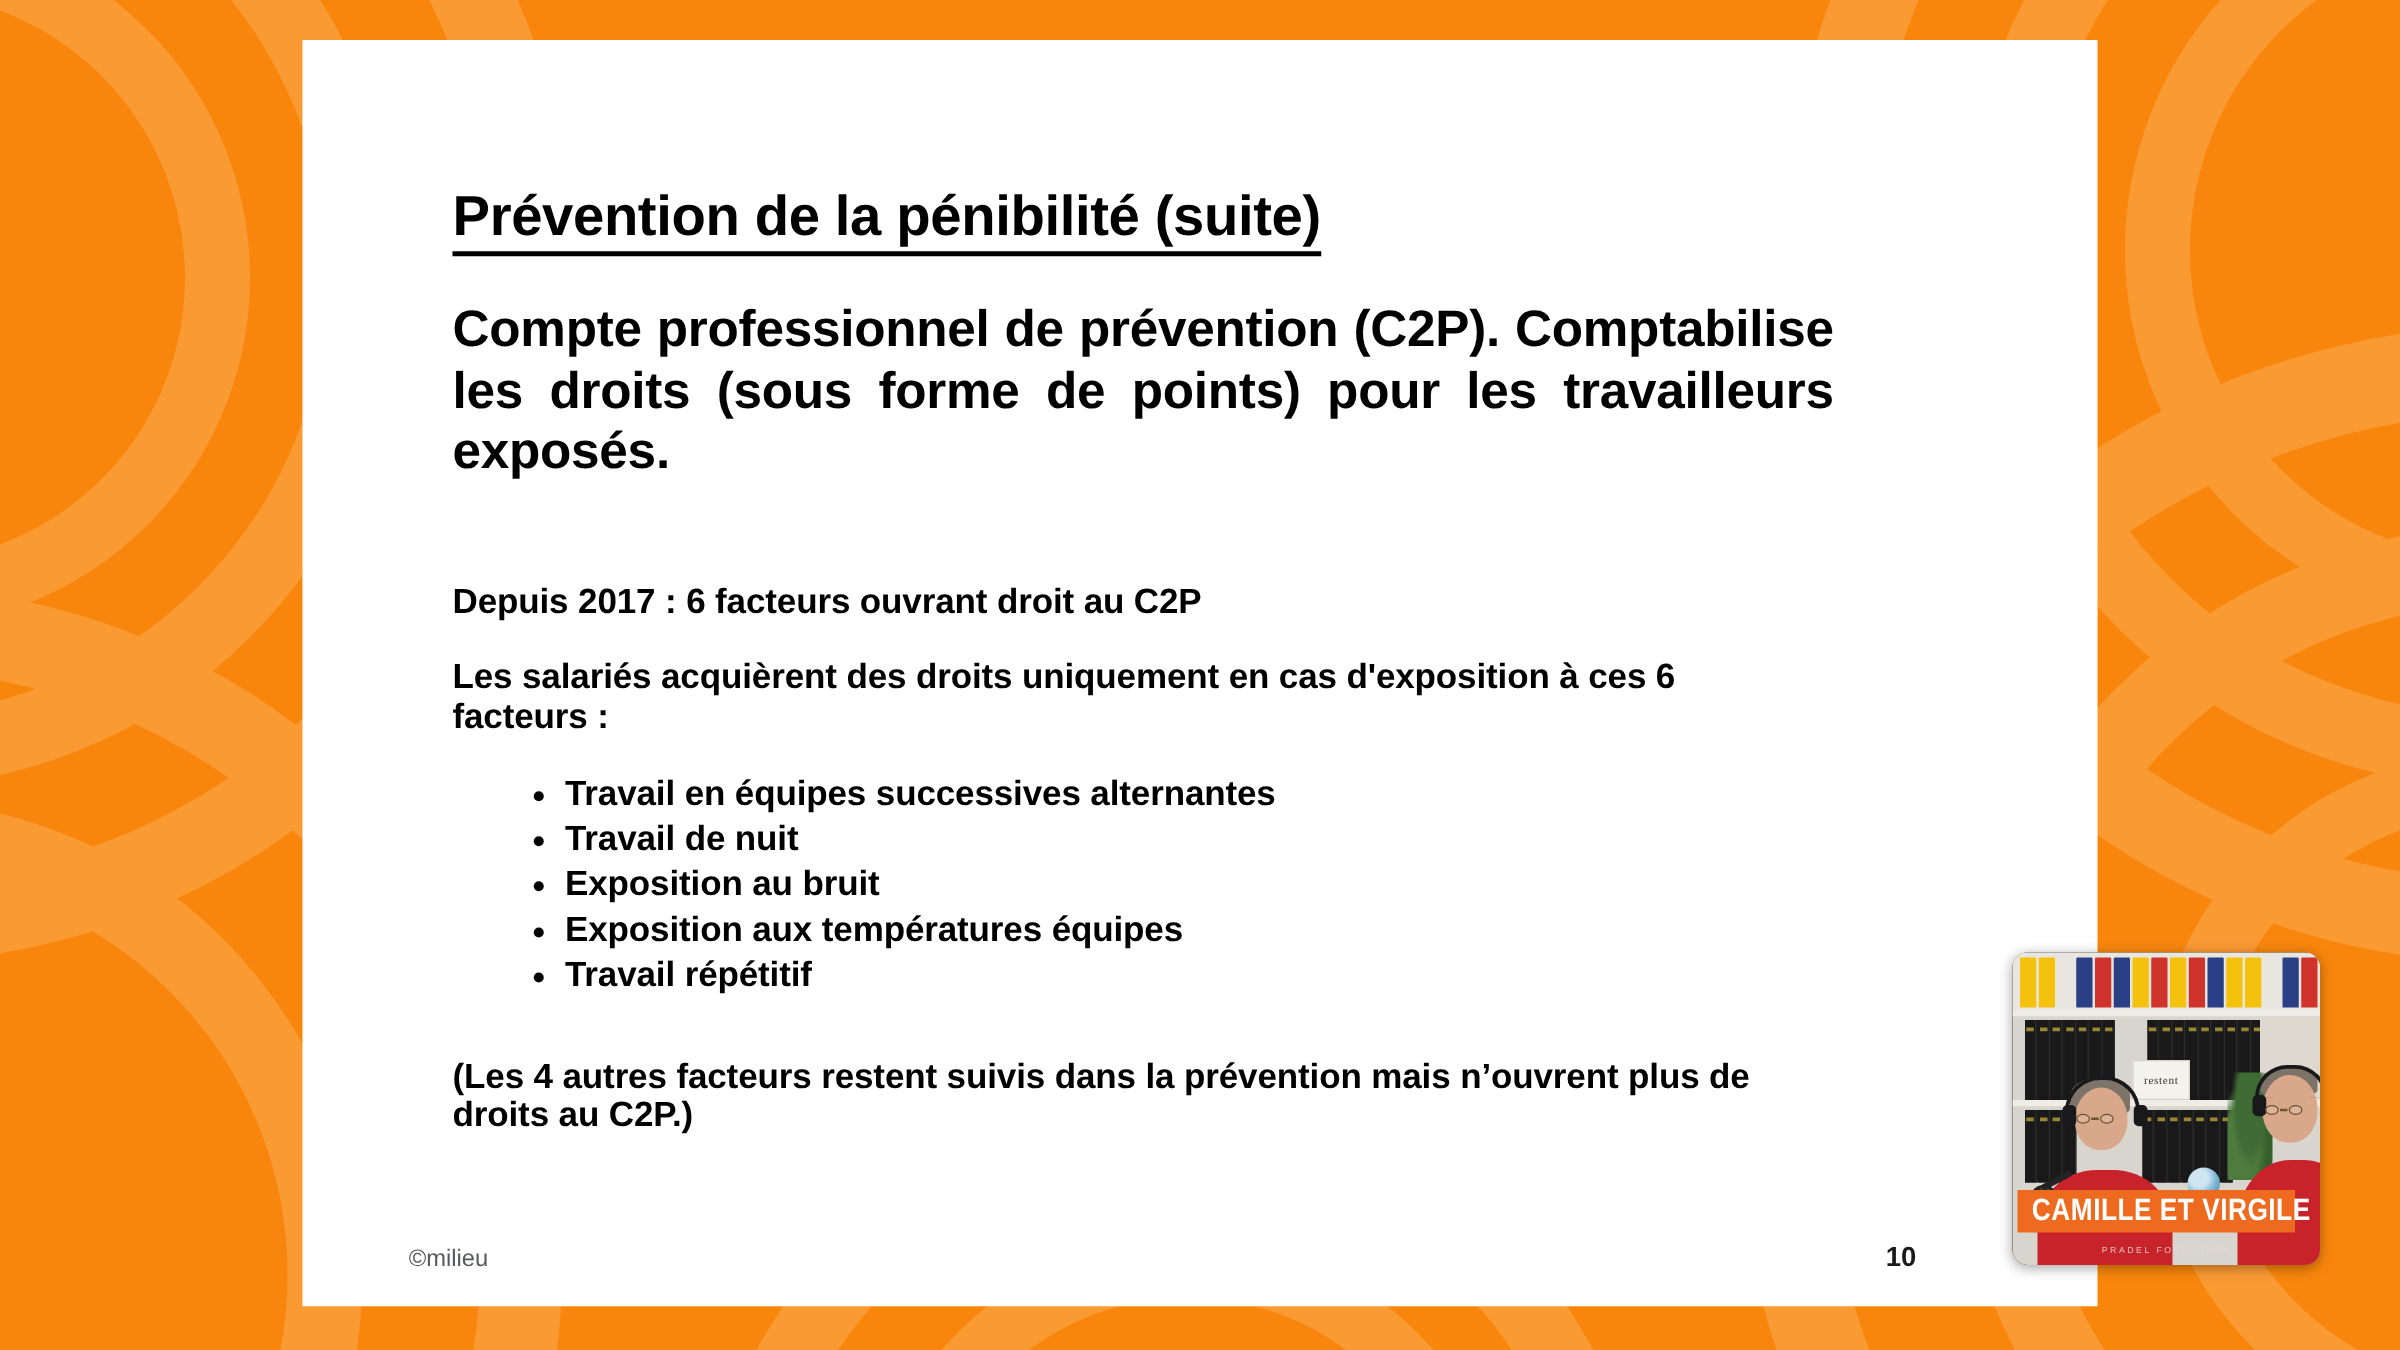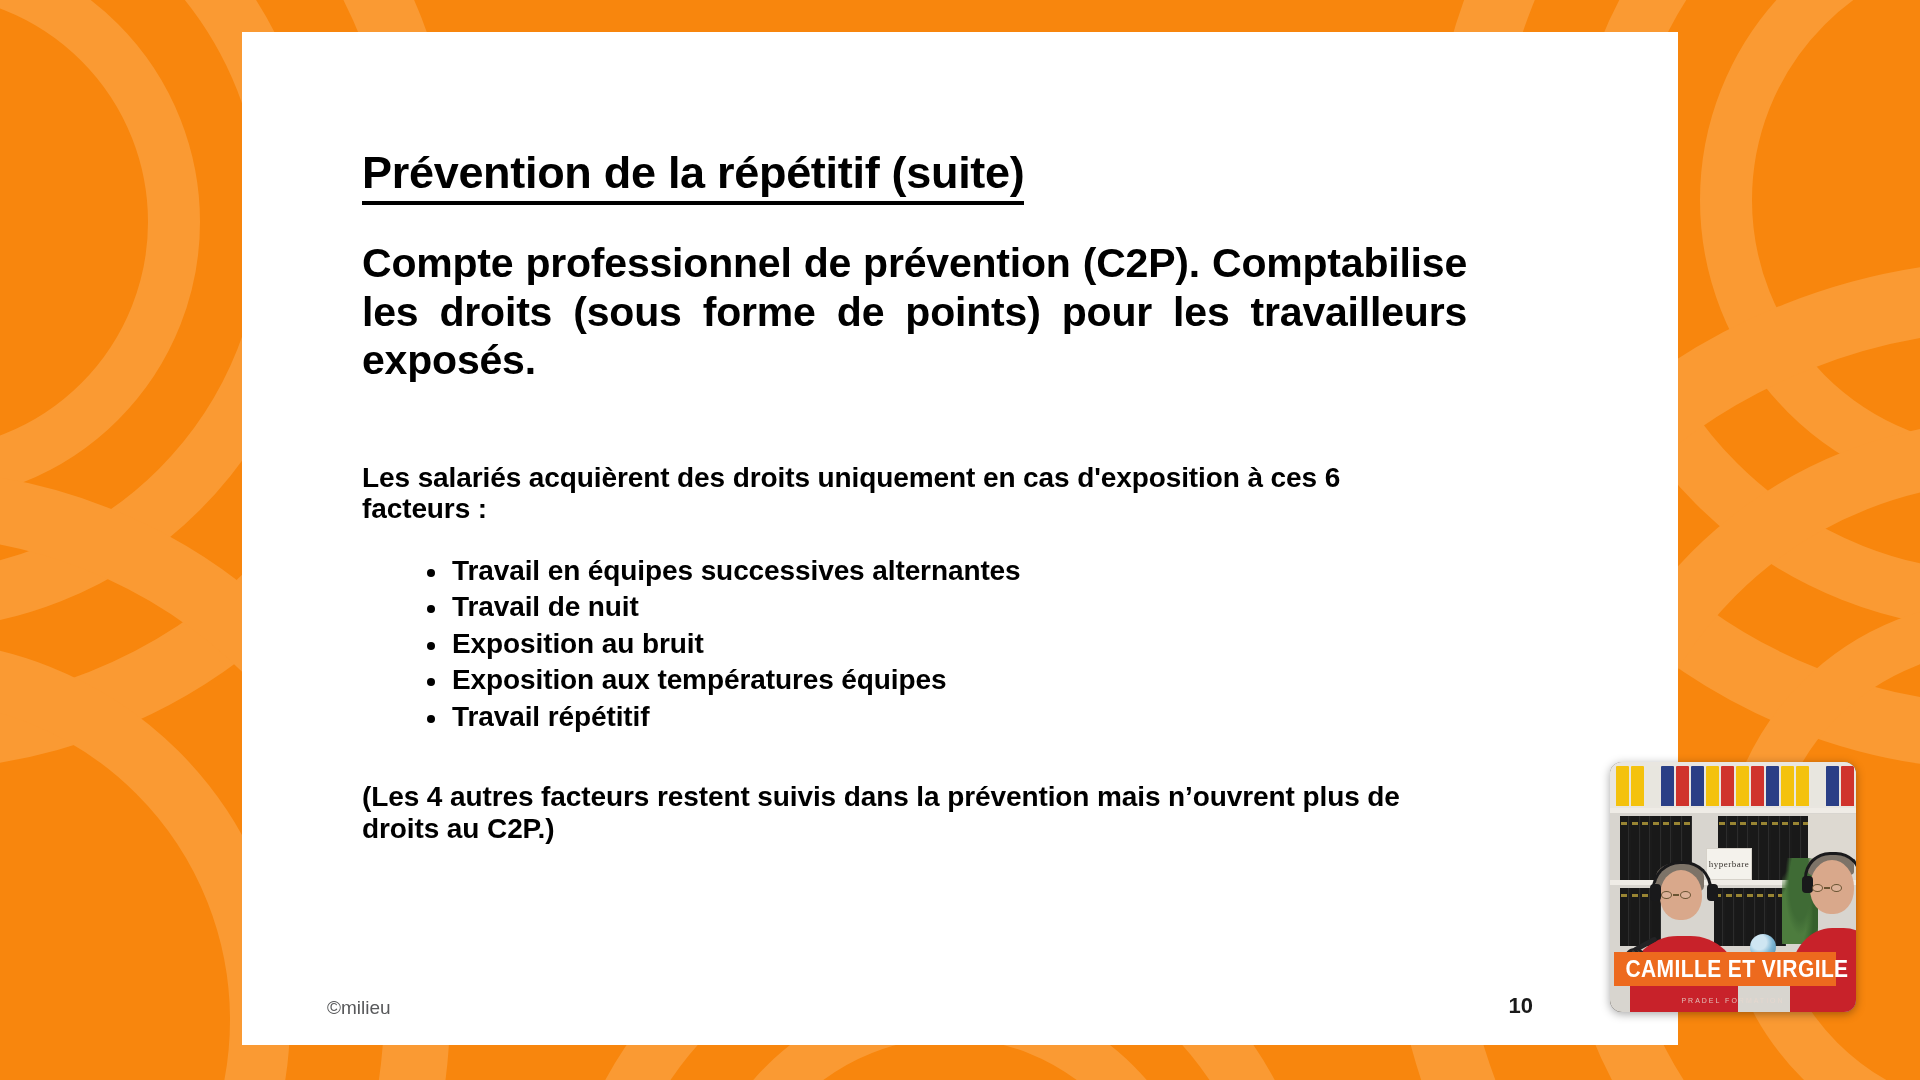--- a/index.html
+++ b/index.html
@@ -244,24 +244,25 @@
   <div class="arc arc-r4"></div>
   <div class="arc arc-r5"></div>
   <div class="arc arc-r6"></div>
   <div class="arc arc-b1"></div>
   <div class="arc arc-b2"></div>
 
   <div id="slide">
 
     <div class="content">
 
-      <div class="slide-title">Prévention de la répétitif (suite)</div>
+      <div class="slide-title">Prévention de la pénibilité (suite)</div>
 
       <div class="lead">Compte professionnel de prévention (C2P). Comptabilise les droits (sous forme de points) pour les travailleurs exposés.</div>
 
+      <div class="para para-since">Depuis 2017 : 6 facteurs ouvrant droit au C2P</div>
 
       <div class="para para-cond">Les salariés acquièrent des droits uniquement en cas d'exposition à ces 6 facteurs :</div>
 
       <ul class="factors">
         <li>Travail en équipes successives alternantes</li>
         <li>Travail de nuit</li>
         <li>Exposition au bruit</li>
         <li>Exposition aux températures équipes</li>
         <li>Travail répétitif</li>
       </ul>
@@ -317,21 +318,21 @@
       <span class="book"></span>
         <span class="book"></span>
       <span class="book"></span>
         <span class="book"></span>
       <span class="book"></span>
         <span class="book"></span>
     </div>
     <div class="shelf-col" style="left:198px;top:52px;width:48px;height:66px;background:#ddd9d1;"></div>
 
     <div class="frame" style="left:96px;top:86px;width:46px;height:32px;">
-      <span class="frame-logo">hyperbare</span>
+      <span class="frame-logo">restent</span>
     </div>
 
     <div class="shelf-board" style="left:0;top:118px;width:246px;height:5px;"></div>
 
     <div class="books-row" style="left:10px;top:126px;height:58px;">
       <span class="book"></span>
         <span class="book"></span>
       <span class="book"></span>
         <span class="book"></span>
     </div>

